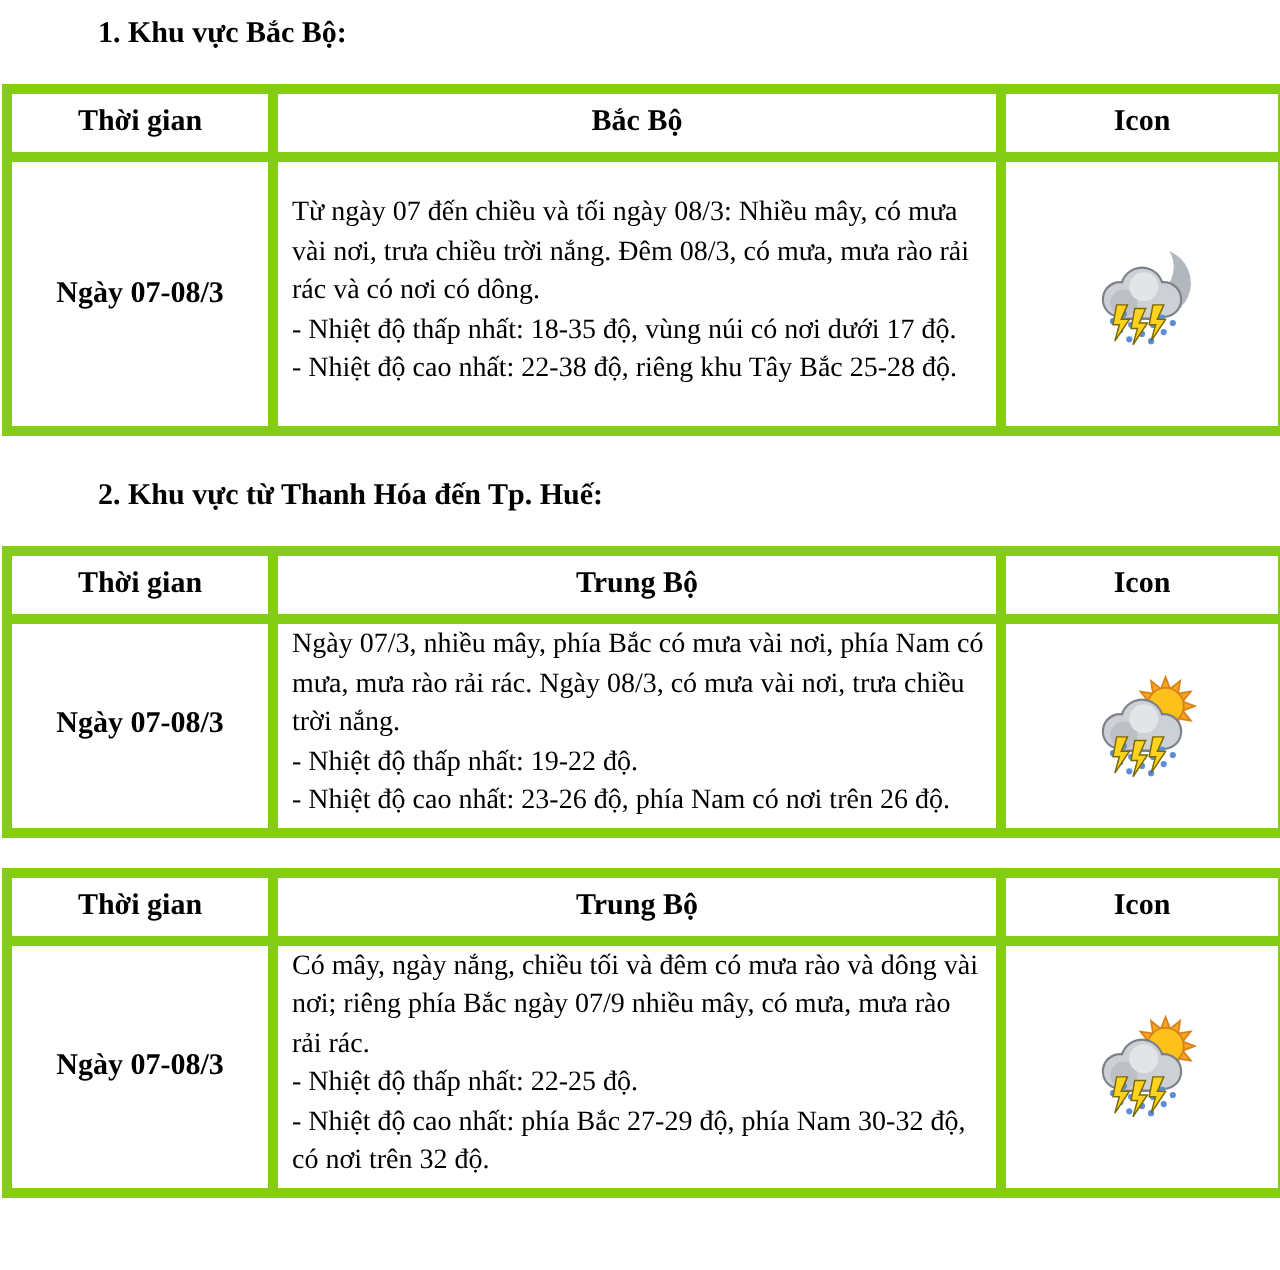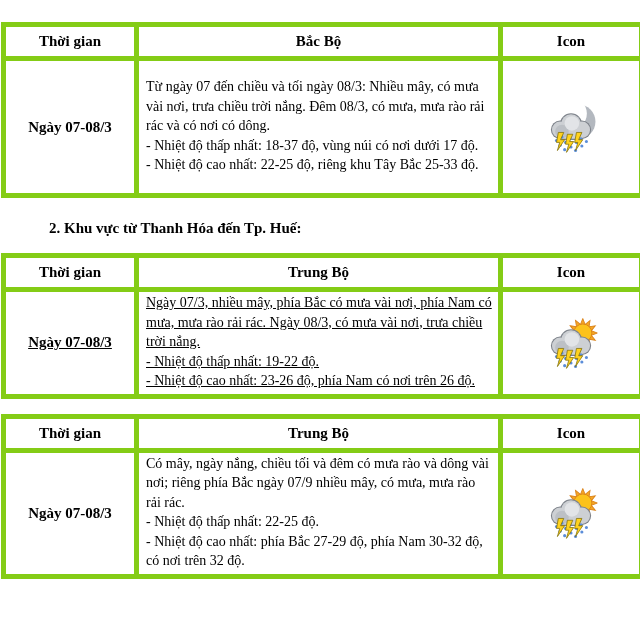--- a/index.html
+++ b/index.html
@@ -40,48 +40,49 @@
     margin-top:43px;
   }
   td.forecast-cell {
     padding:1px 6px 3px 7px;
     line-height:19.5px;
     font-size:14px;
     vertical-align:top;
   }
   td.icon-cell { text-align:center; }
   .sec1 td { height:137px; }
-  .sec2 td { height:99px;text-decoration:underline; }
+  .sec2 td { height:99px; }
   .sec3 td { height:110px; }
   .wx-icon { display:inline-block; vertical-align:middle; }
 </style>
 </head>
 <body>
 
 <div class="page">
 
   <div class="section sec1">
+    <div class="section-heading">1. Khu vực Bắc Bộ:</div>
     <table class="wx">
       <colgroup>
           <col style="width:133px">
           <col style="width:364px">
           <col style="width:141px">
         </colgroup>
       <tbody>
           <tr>
         <th>Thời gian</th>
         <th>Bắc Bộ</th>
         <th>Icon</th>
       </tr>
       <tr>
         <td class="time-cell">Ngày 07-08/3</td>
         <td class="forecast-cell">
           <div>Từ ngày 07 đến chiều và tối ngày 08/3: Nhiều mây, có mưa vài nơi, trưa chiều trời nắng. Đêm 08/3, có mưa, mưa rào rải rác và có nơi có dông.</div>
-          <div>- Nhiệt độ thấp nhất: 18-37 độ, vùng núi có nơi dưới 17 độ.</div>
-          <div>- Nhiệt độ cao nhất: 22-25 độ, riêng khu Tây Bắc 25-33 độ.</div>
+          <div>- Nhiệt độ thấp nhất: 18-35 độ, vùng núi có nơi dưới 17 độ.</div>
+          <div>- Nhiệt độ cao nhất: 22-38 độ, riêng khu Tây Bắc 25-28 độ.</div>
         </td>
         <td class="icon-cell">
           
           <svg class="wx-icon" width="58" height="58" viewBox="0 0 64 64">
             <circle cx="40" cy="26" r="19" fill="#b3b8bf"></circle>
             <circle cx="32" cy="17" r="17.5" fill="#ffffff"></circle>
             <g>
               <circle cx="20" cy="35" r="10.2" fill="#7d828a"></circle>
               <circle cx="32" cy="29" r="12.2" fill="#7d828a"></circle>
               <circle cx="44" cy="35" r="10.2" fill="#7d828a"></circle>

